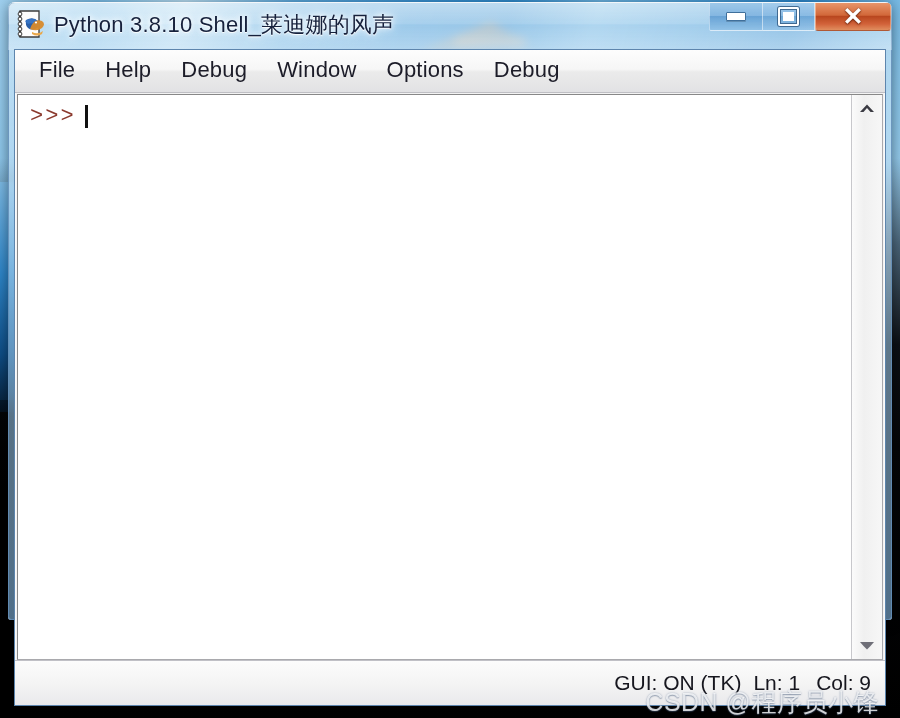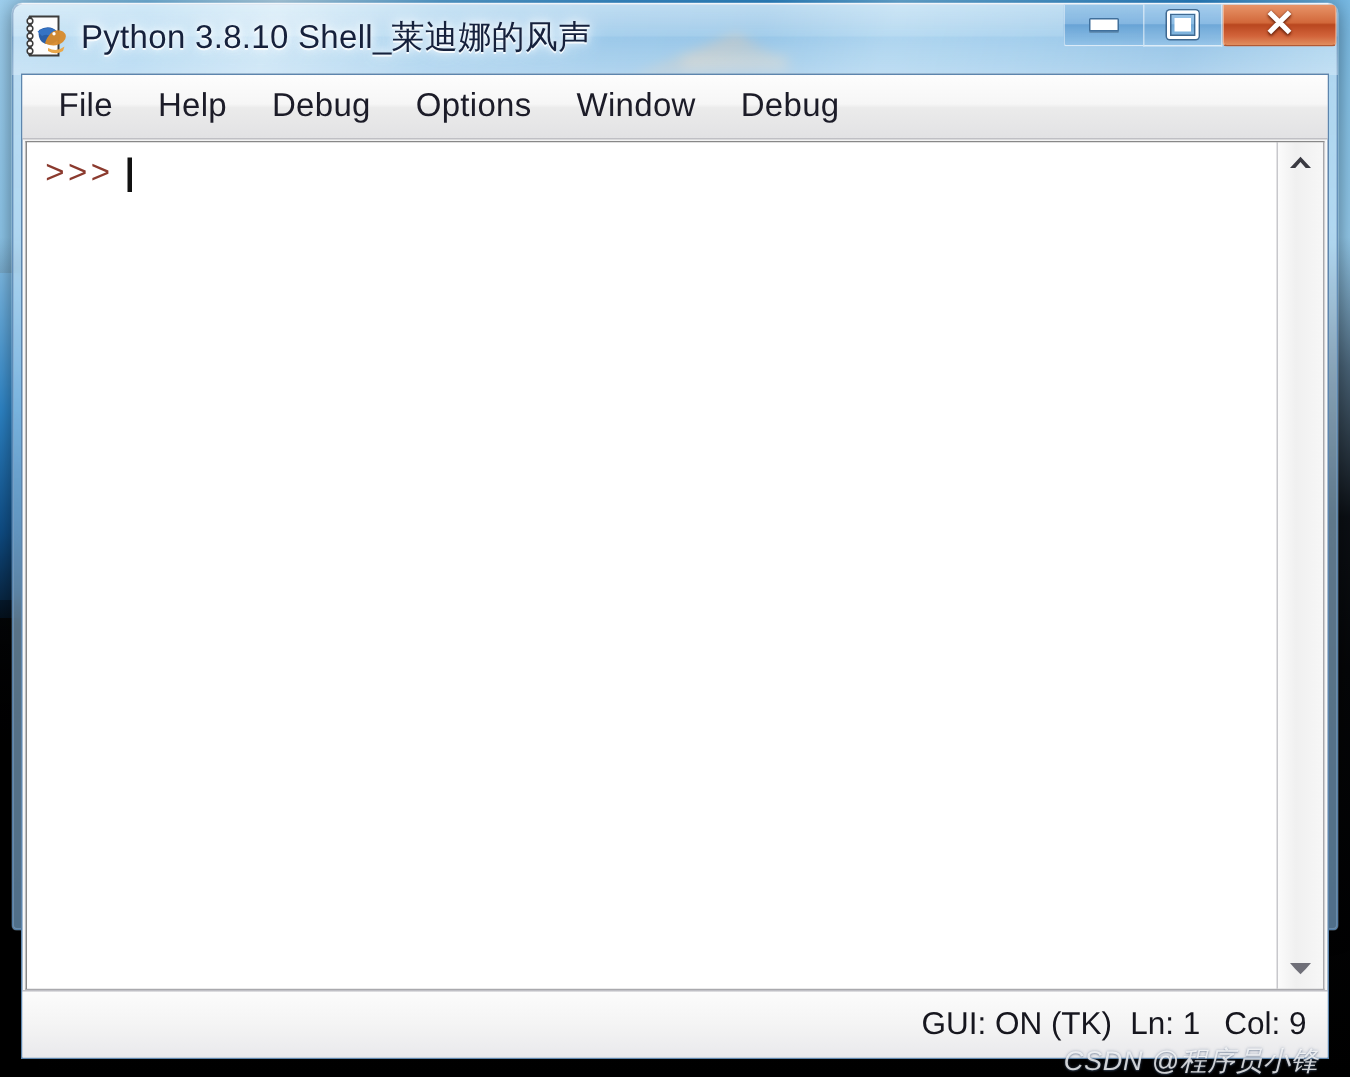--- a/index.html
+++ b/index.html
@@ -352,27 +352,26 @@
     display: flex;
     gap: 16px;
     margin-left: 12px;
   }
 
   
   #watermark {
     position: absolute;
     right: 6px;
     bottom: -14px;
-    font-size: 18px;
+    font-size: 25px;
     color: rgba(255,255,255,0.78);
     text-shadow: 0 0 2px rgba(90,110,140,0.55), 0 1px 1px rgba(60,80,110,0.4);
     white-space: nowrap;
     pointer-events: none;
     letter-spacing: 0.5px;
-    font-style: italic;
   }
 
   
   #win-bottom-shadow {
     position: absolute;
     left: 2px; right: 2px; bottom: -4px;
     height: 6px;
     background: radial-gradient(ellipse at center, rgba(0,0,0,0.55), rgba(0,0,0,0) 72%);
   }
 </style>
@@ -431,22 +430,22 @@
         </div>
       </div>
     </div>
 
     <div id="client">
 
       <div id="menubar">
         <div class="menu-item">File</div>
         <div class="menu-item">Help</div>
         <div class="menu-item">Debug</div>
+        <div class="menu-item">Window</div>
         <div class="menu-item">Options</div>
-        <div class="menu-item">Window</div>
         <div class="menu-item">Debug</div>
       </div>
 
       <div id="editor-wrap">
         <div id="textarea">
           <div id="prompt-line">
             <span id="prompt">&gt;&gt;&gt;</span>
             <span id="caret"></span>
           </div>
         </div>

